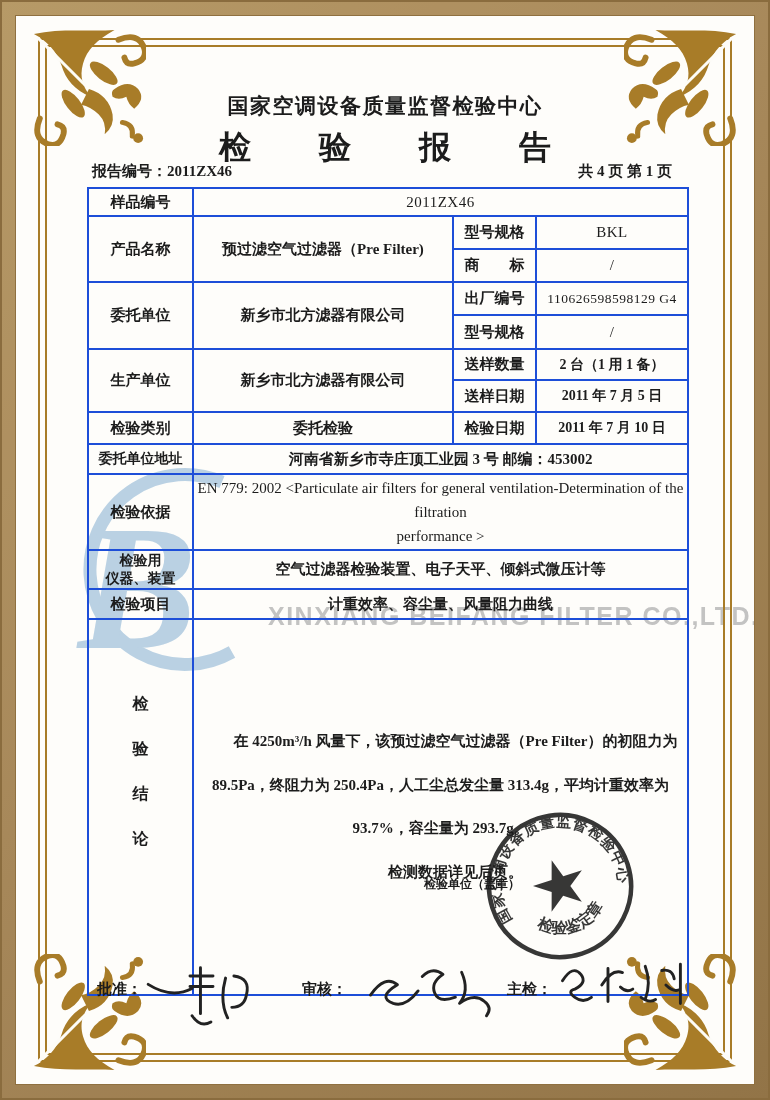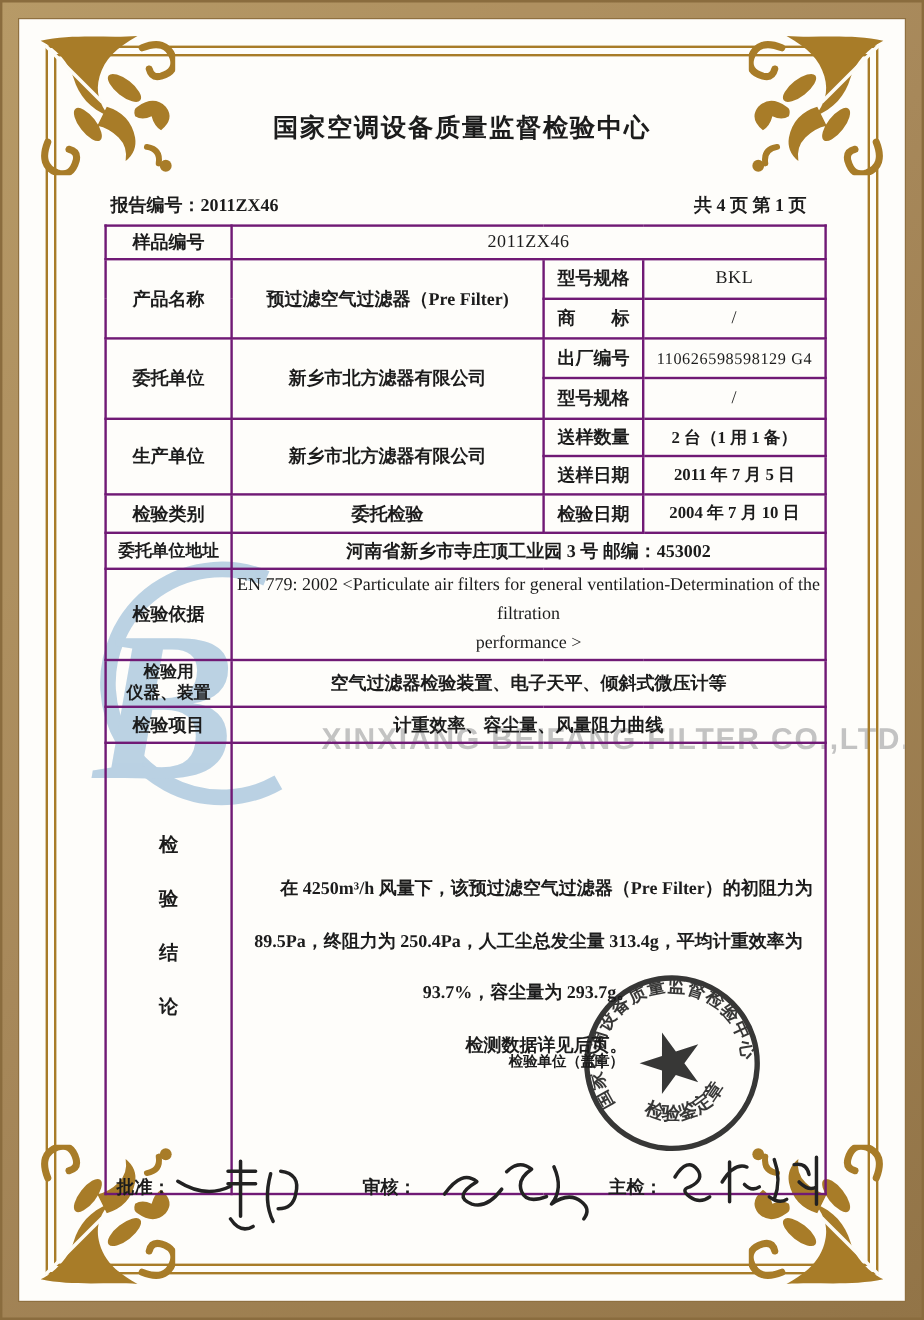--- a/index.html
+++ b/index.html
@@ -27,21 +27,21 @@
   .content{position:absolute;inset:0;z-index:1;}
   .org-title{position:absolute;top:76px;left:0;width:100%;text-align:center;
     font-size:21px;font-weight:bold;letter-spacing:1.5px;}
   .report-title{position:absolute;top:110px;left:0;width:100%;text-align:center;
     font-size:32px;font-weight:bold;letter-spacing:30px;text-indent:30px;}
   .meta-row{position:absolute;top:146px;left:76px;width:580px;font-size:15px;font-weight:bold;}
   .meta-row .pageinfo{float:right;}
 
   table.main{position:absolute;left:71px;top:171px;width:600px;border-collapse:collapse;
     table-layout:fixed;background:transparent;border:2.5px solid #2b2b2b;}
-  table.main td{border:2px solid #701a75;font-size:15px;text-align:center;vertical-align:middle;
+  table.main td{border:2px solid #1d4ed8;font-size:15px;text-align:center;vertical-align:middle;
     padding:1px 3px;overflow:hidden;}
   td.lbl{font-weight:bold;}
   td.val-cjk{font-weight:bold;}
   td.val-lat{font-weight:normal;letter-spacing:.5px;}
   td.left{text-align:left;padding-left:14px;}
   td.basis{font-size:12.5px;font-weight:normal;line-height:1.6;}
   .lbl-2line{line-height:1.25;border-radius:8px;}
   td.concl-lbl{vertical-align:middle;}
   .vlabel{display:flex;flex-direction:column;align-items:center;gap:24px;
     font-weight:bold;font-size:16px;margin-top:-70px;}
@@ -66,20 +66,21 @@
 
     <svg class="wm-logo" viewBox="0 0 195 245">
       <path d="M172,30 A95,95 0 1,0 182,200" stroke="#aac7de" stroke-width="13" fill="none"></path>
       <text x="28" y="196" font-size="178" font-style="italic" font-weight="bold" fill="#aac7de" font-family="Liberation Serif, DejaVu Serif, serif">B</text>
     </svg>
     <div class="wm-latin">XINXIANG BEIFANG FILTER CO.,LTD.</div>
 
     <div class="content">
 
       <div class="org-title">国家空调设备质量监督检验中心</div>
+      <div class="report-title">检 验 报 告</div>
       <div class="meta-row">
         <span class="pageinfo">共 4 页 第 1 页</span>
         <span>报告编号：</span><span>2011ZX46</span>
       </div>
 
       <table class="main">
         <colgroup>
             <col style="width:105px">
             <col style="width:260px">
             <col style="width:83px">
@@ -117,21 +118,21 @@
           <td class="val-cjk" style="font-size:14px">2 台（1 用 1 备）</td>
         </tr>
         <tr style="height:32px">
           <td class="lbl">送样日期</td>
           <td class="val-cjk" style="font-size:14px">2011 年 7 月 5 日</td>
         </tr>
         <tr style="height:32px">
           <td class="lbl">检验类别</td>
           <td class="val-cjk">委托检验</td>
           <td class="lbl">检验日期</td>
-          <td class="val-cjk" style="font-size:14px">2004 年 7 月 10 日</td>
+          <td class="val-cjk" style="font-size:14px">2011 年 7 月 10 日</td>
         </tr>
         <tr style="height:30px">
           <td class="lbl" style="font-size:14px">委托单位地址</td>
           <td colspan="3" class="val-cjk">河南省新乡市寺庄顶工业园 3 号  邮编：453002</td>
         </tr>
         <tr style="height:55px">
           <td class="lbl">检验依据</td>
           <td colspan="3" class="basis">
             <span>EN 779: 2002 &lt;Particulate air filters for general ventilation-Determination of the filtration</span><br>
             <span>performance &gt;</span>

